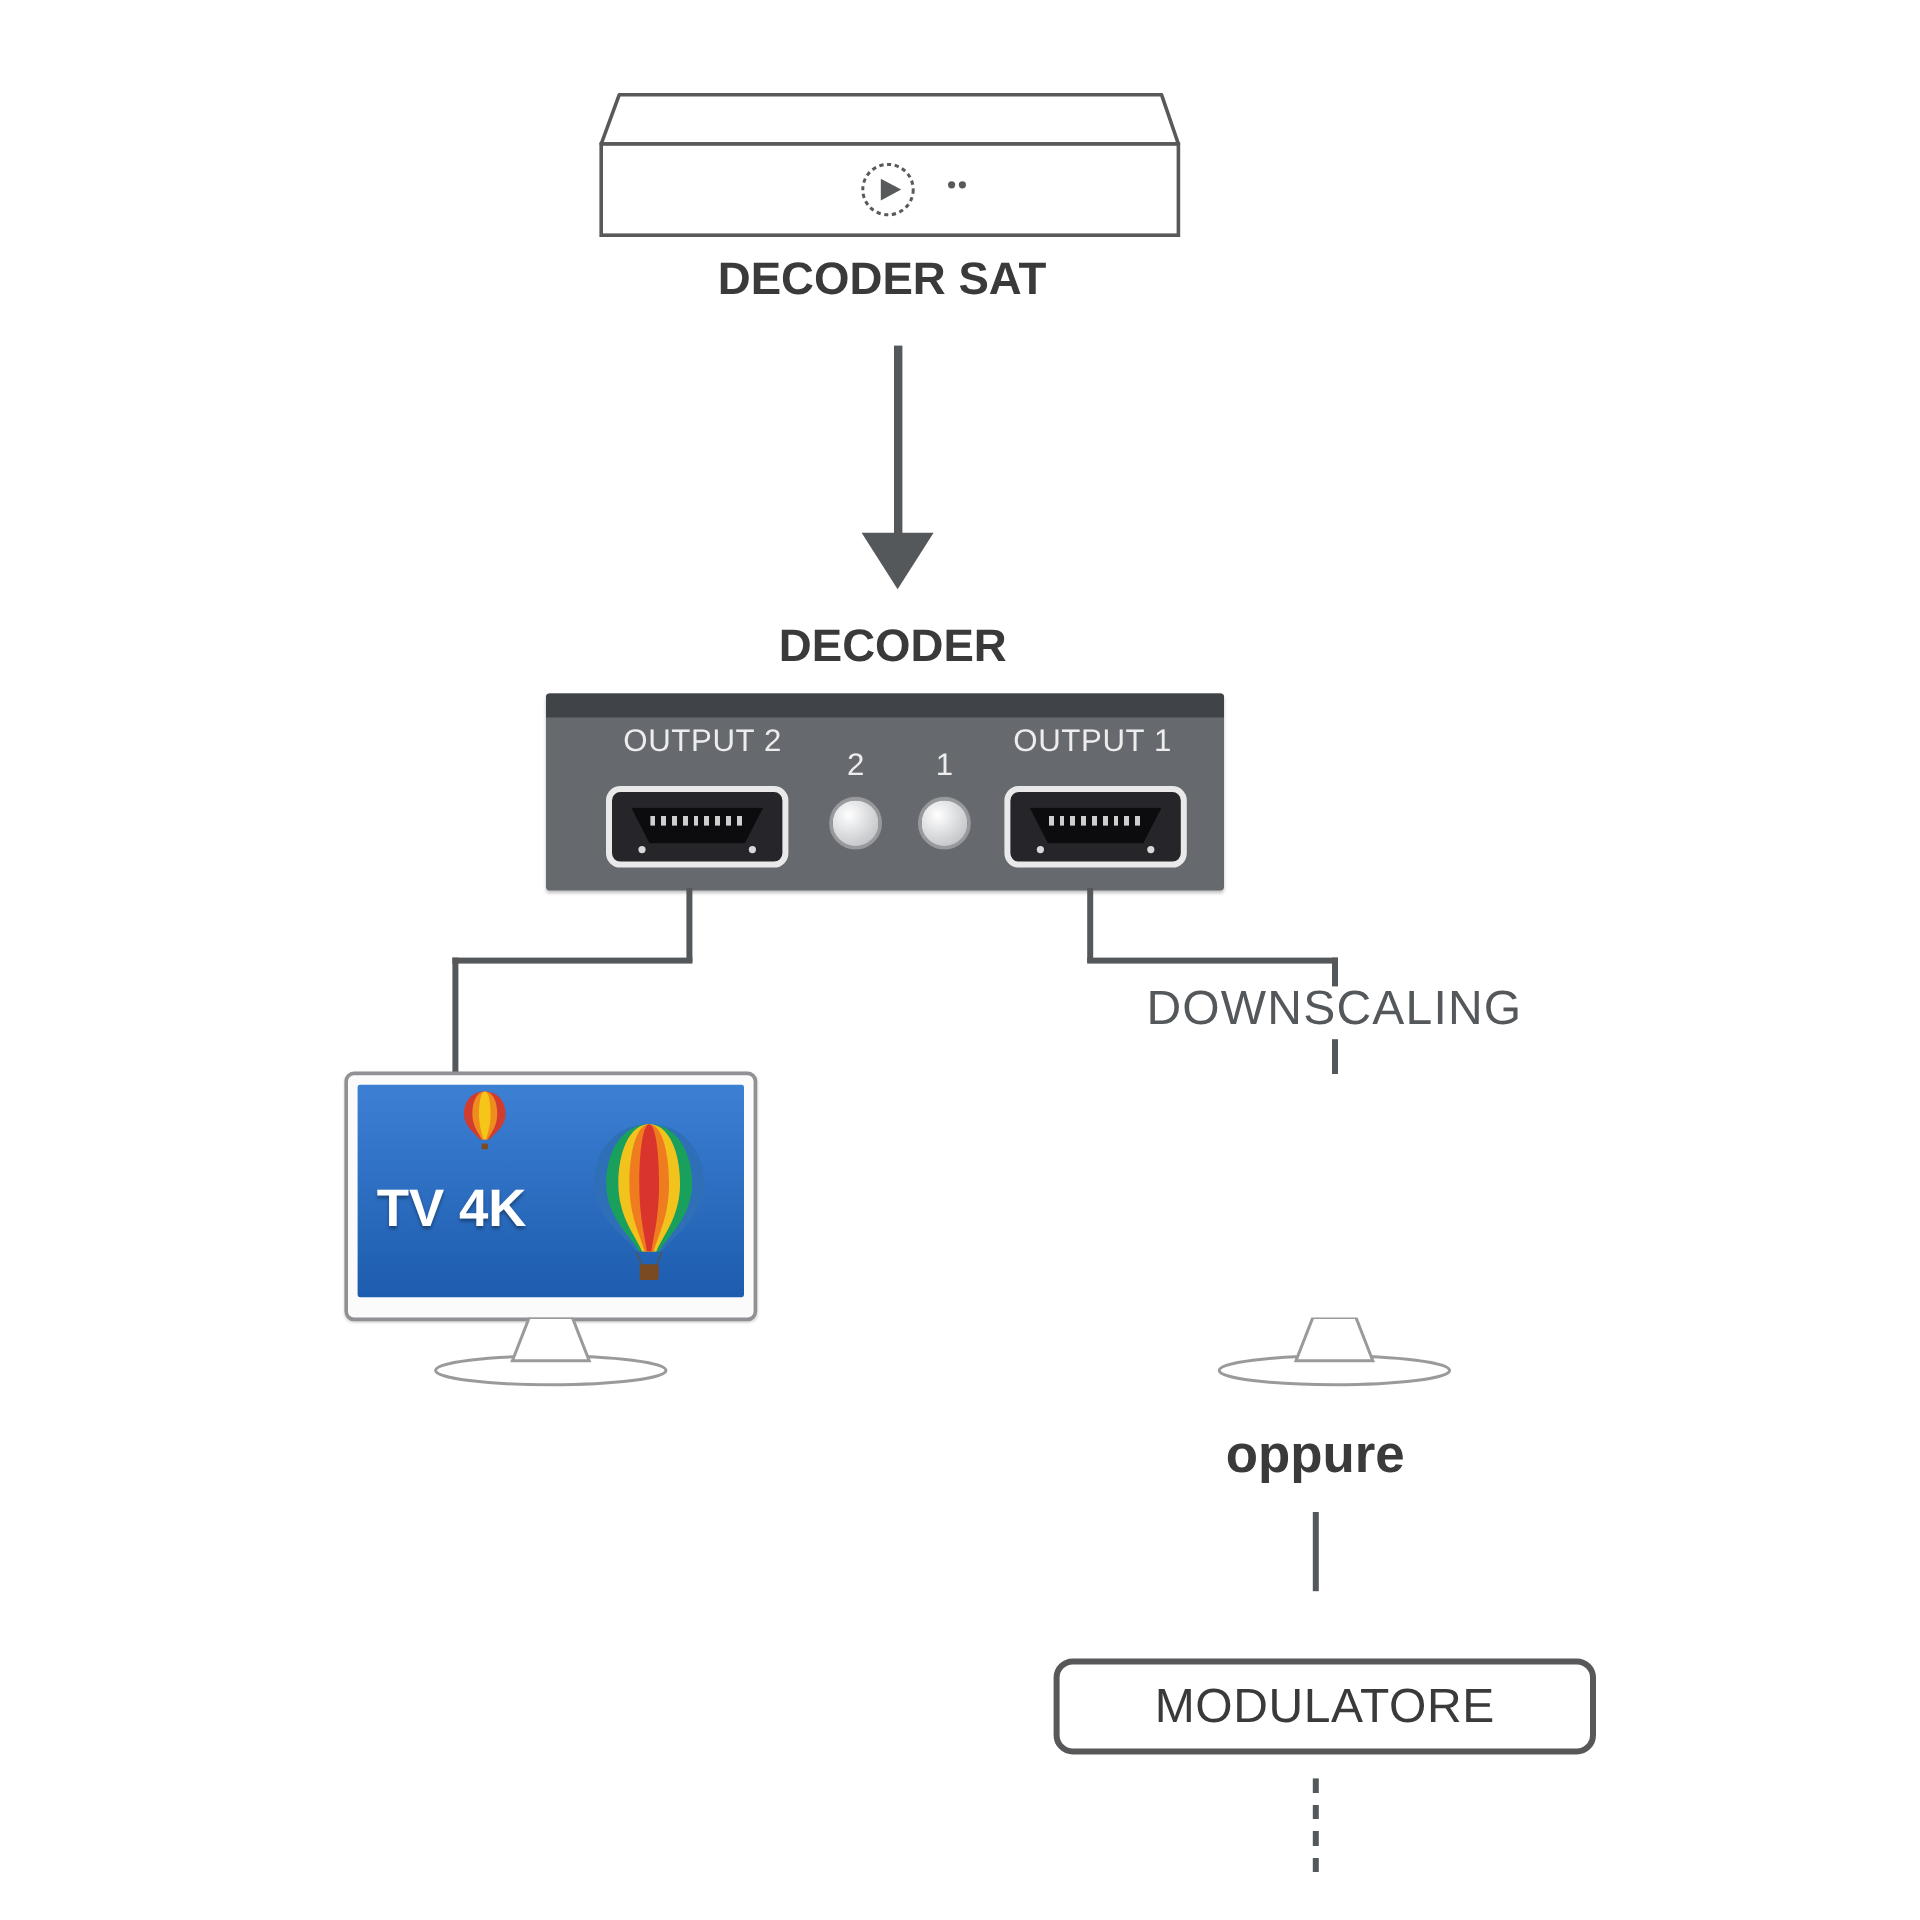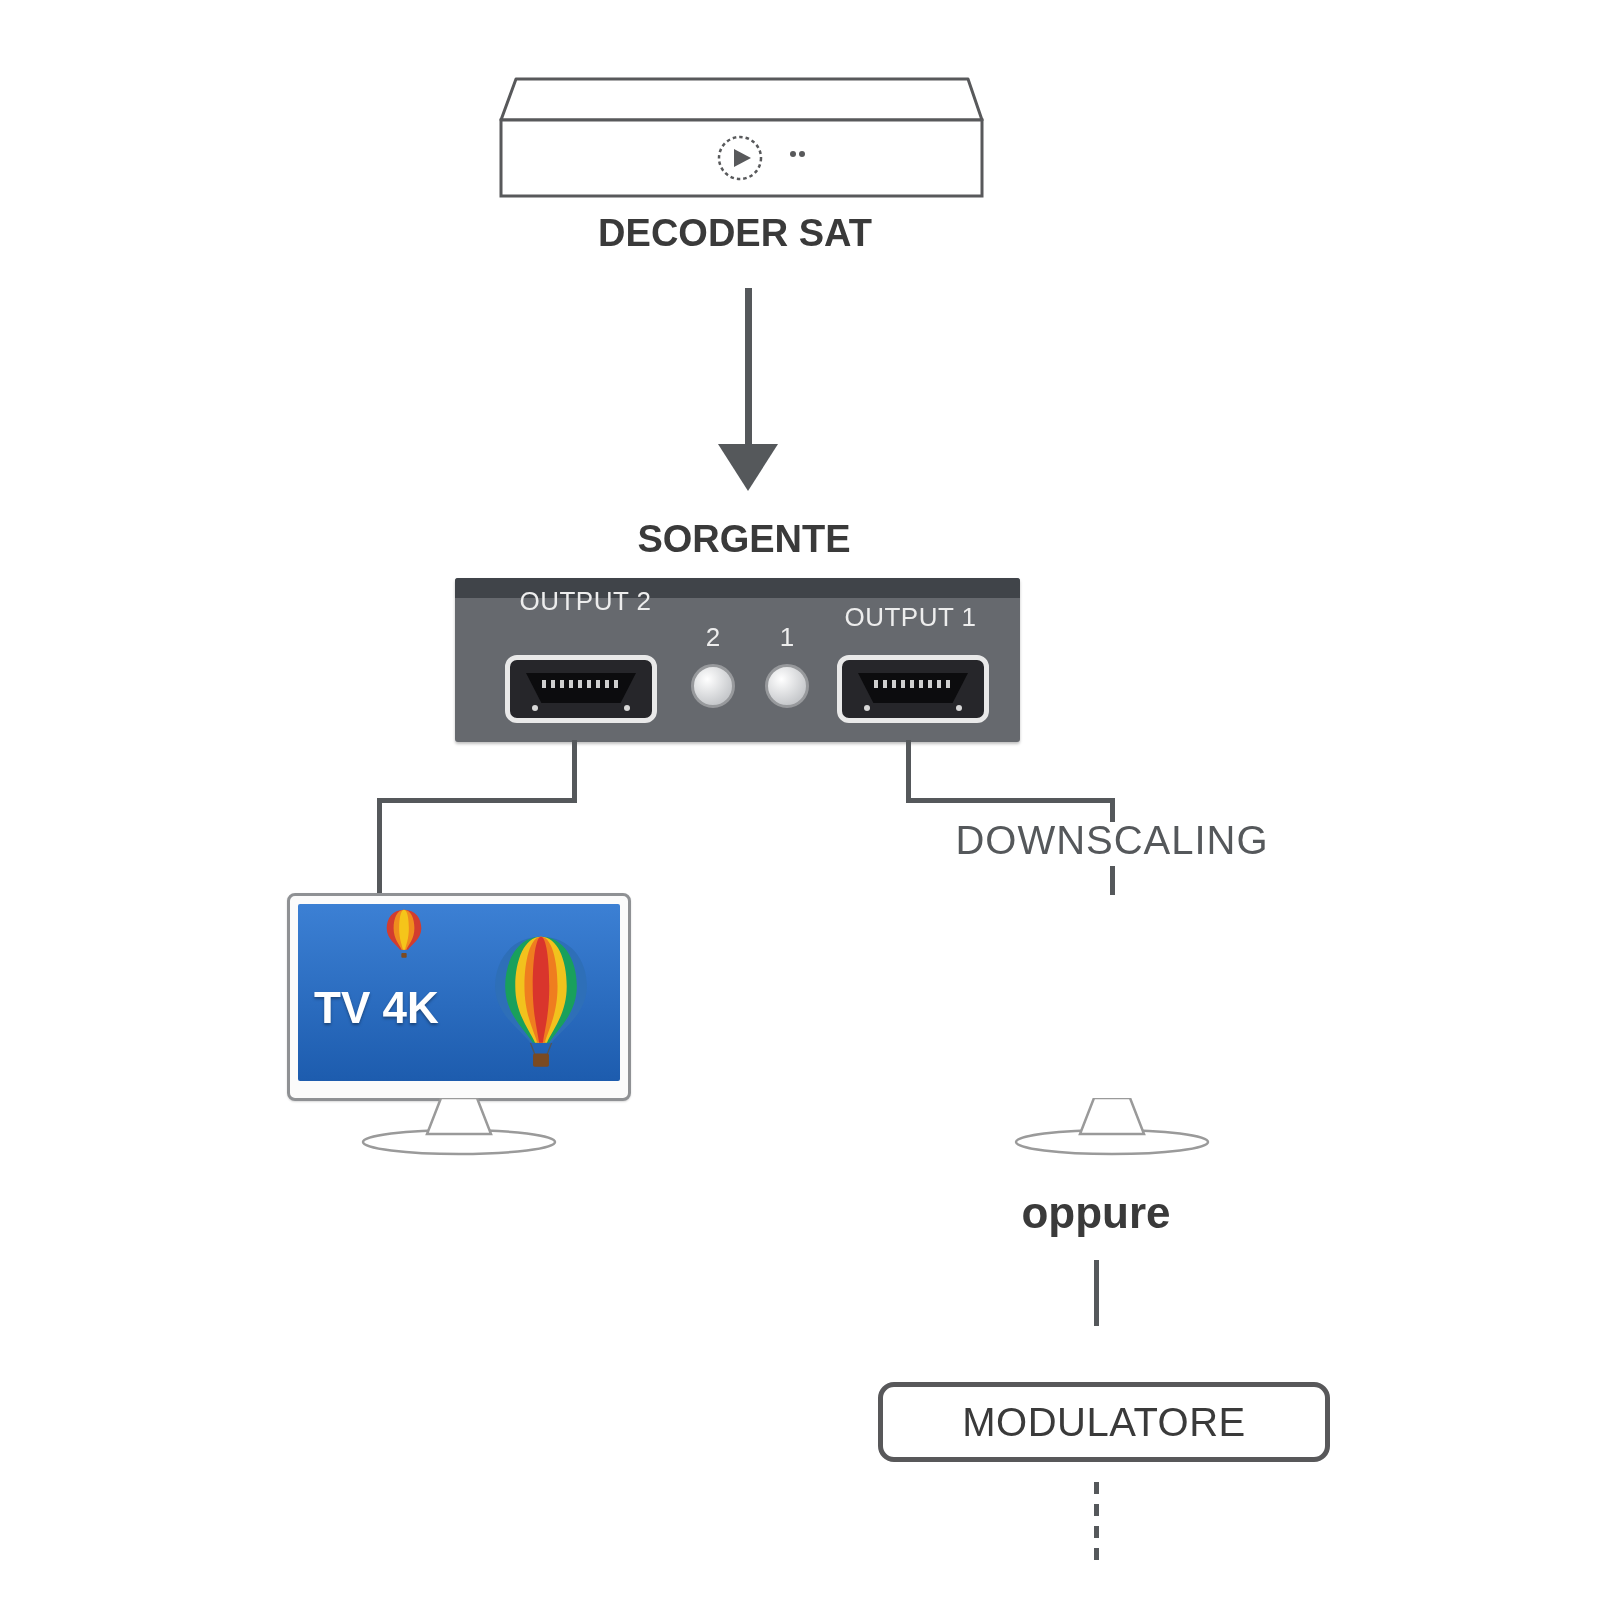--- a/index.html
+++ b/index.html
@@ -53,25 +53,25 @@
     <polygon points="236,77 236,95 253,86" fill="#58595b"></polygon>
     <circle cx="295" cy="82" r="3" fill="#58595b"></circle>
     <circle cx="304" cy="82" r="3" fill="#58595b"></circle>
   </svg>
 
   <div class="abs label big" style="left:435px;top:212px;width:600px;">DECODER SAT</div>
 
   <div class="abs arrow-stem" style="left:745px;top:288px;height:158px;"></div>
   <div class="abs arrow-head" style="left:718px;top:444px;"></div>
 
-  <div class="abs label big" style="left:444px;top:518px;width:600px;">SORGENTE</div>
+  <div class="abs label big" style="left:444px;top:518px;width:600px;">DECODER</div>
 
   <div class="abs splitter" style="left:455px;top:578px;width:565px;height:164px;">
     <div class="topbar"></div>
-    <div class="out-label" style="left:38px;top:8px;width:185px;">OUTPUT 2</div>
+    <div class="out-label" style="left:38px;top:24px;width:185px;">OUTPUT 2</div>
     <div class="out-label" style="left:363px;top:24px;width:185px;">OUTPUT 1</div>
     <div class="led-num" style="left:238px;top:44px;width:40px;">2</div>
     <div class="led-num" style="left:312px;top:44px;width:40px;">1</div>
     <div class="led" style="left:236px;top:86px;"></div>
     <div class="led" style="left:310px;top:86px;"></div>
     <div class="hdmi" style="left:50px;top:77px;">
       <div class="plug"></div>
       <div class="pins"></div>
       <div class="dotl"></div>
       <div class="dotr"></div>

